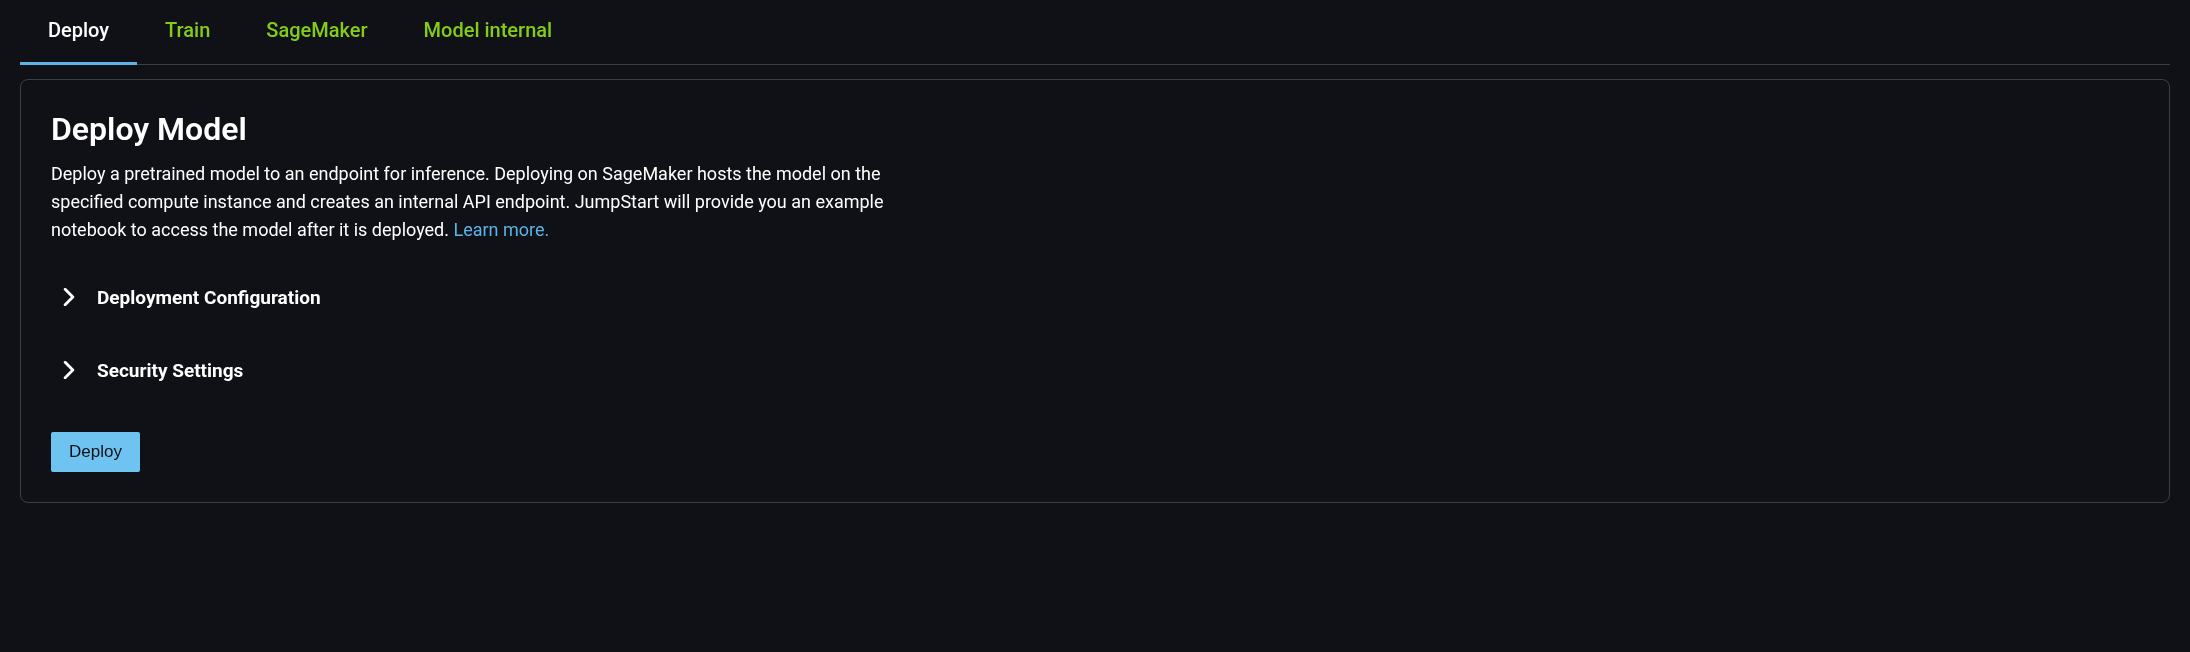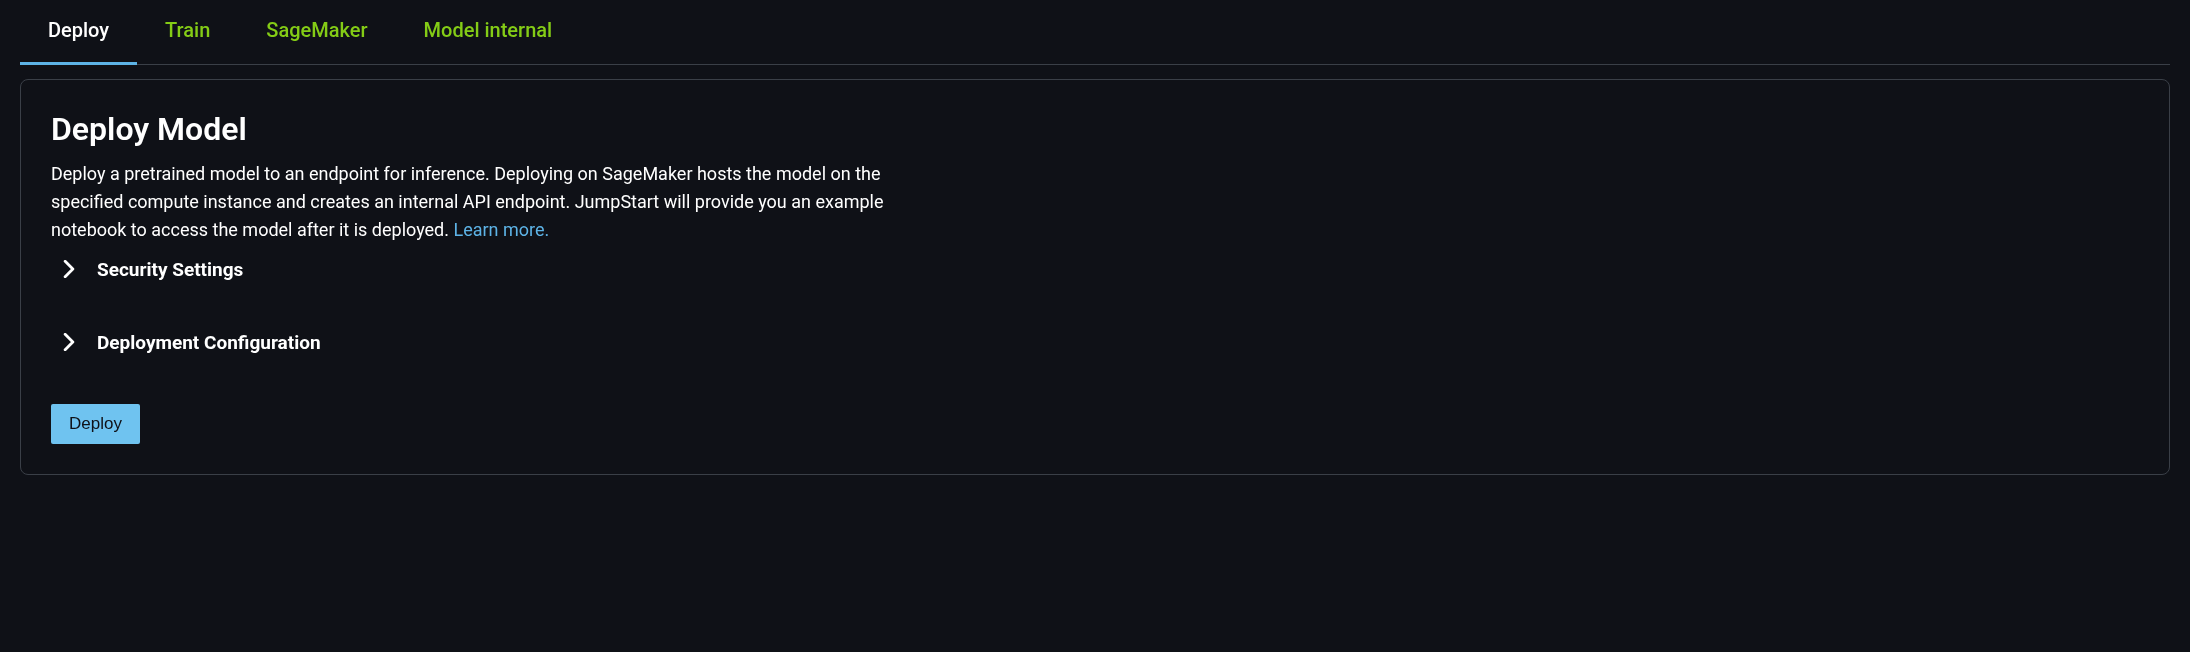--- a/index.html
+++ b/index.html
@@ -48,20 +48,21 @@
     .panel-title {
       font-size: 32px;
       font-weight: 600;
       margin-bottom: 12px;
     }
     .panel-desc {
       font-size: 18px;
       line-height: 1.55;
       color: #ffffff;
       max-width: 880px;
+      margin-bottom: 28px;
     }
     .learn-more {
       color: #5db3e6;
       cursor: pointer;
     }
     .accordion-row {
       display: flex;
       align-items: center;
       gap: 18px;
       padding: 14px 8px;
@@ -113,26 +114,26 @@
   <p class="panel-desc">
     <span>Deploy a pretrained model to an endpoint for inference. Deploying on SageMaker hosts the model on the specified compute instance and creates an internal API endpoint. JumpStart will provide you an example notebook to access the model after it is deployed. </span><a class="learn-more">Learn more.</a>
   </p>
 
   <div class="accordion-row">
     <span class="chevron">
       <svg viewBox="0 0 8 14" fill="none" stroke="#ffffff" stroke-width="2.2" stroke-linecap="round" stroke-linejoin="round">
         <polyline points="1,1 7,7 1,13"></polyline>
       </svg>
     </span>
-    <span class="accordion-label">Security Settings</span>
+    <span class="accordion-label">Deployment Configuration</span>
   </div>
 
   <div class="accordion-row">
     <span class="chevron">
       <svg viewBox="0 0 8 14" fill="none" stroke="#ffffff" stroke-width="2.2" stroke-linecap="round" stroke-linejoin="round">
         <polyline points="1,1 7,7 1,13"></polyline>
       </svg>
     </span>
-    <span class="accordion-label">Deployment Configuration</span>
+    <span class="accordion-label">Security Settings</span>
   </div>
 
   <button class="deploy-btn">Deploy</button>
 </div>
 
 </body></html>

